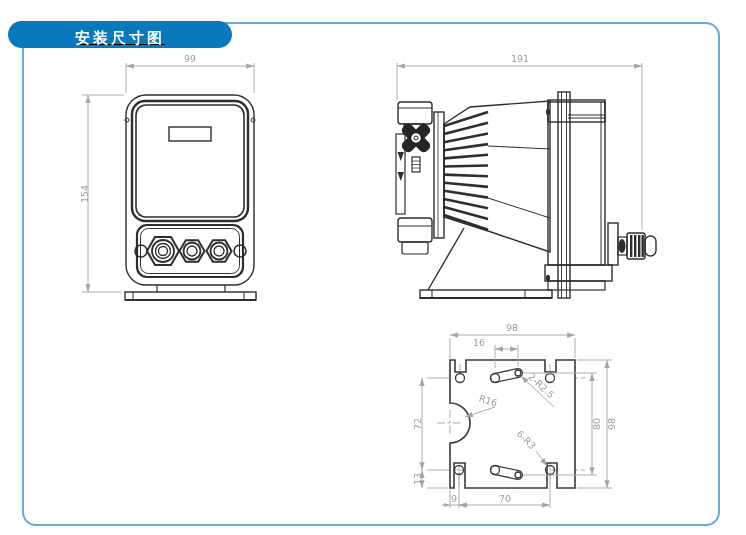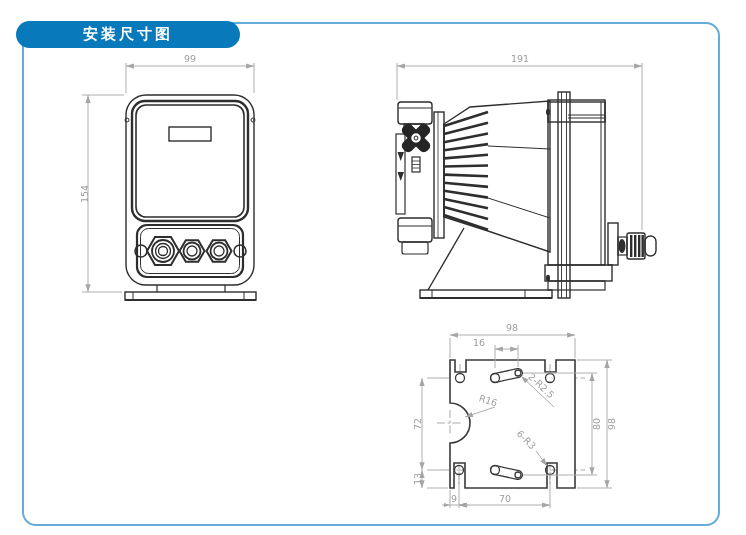--- a/index.html
+++ b/index.html
@@ -1,21 +1,21 @@
 <!DOCTYPE html>
 <html><head>
 <meta charset="utf-8">
 <style>
   html,body{margin:0;padding:0;background:#fff;}
   .page{position:relative;width:746px;height:535px;background:#fff;overflow:hidden;
         font-family:"Liberation Sans","DejaVu Sans",sans-serif;}
   .frame{position:absolute;left:22px;top:22px;width:698px;height:504px;
          border:2px solid #66acd8;border-radius:14px;box-sizing:border-box;background:#fff;}
-  .pill{position:absolute;left:16px;top:21px;width:224px;height:27px;background:#0879ba;
-        border-radius:14px;display:flex;align-items:center;justify-content:center;}
+  .pill{position:absolute;left:8px;top:21px;width:224px;height:27px;background:#0879ba;
+        border-radius:14px;display:flex;align-items:flex-end;justify-content:center;text-decoration:underline;}
   .pill span{color:#ffffff;font-weight:bold;font-size:15px;letter-spacing:3px;}
   svg{position:absolute;overflow:visible;}
   svg text{font-family:"DejaVu Sans","Liberation Sans",sans-serif;font-size:9.5px;fill:#9e9e9e;}
   .dim{stroke:#aeaeae;stroke-width:1;fill:none;}
   .cl{stroke:#9f9f9f;stroke-width:0.9;fill:none;stroke-dasharray:8 2.5 2.5 2.5;}
   .dk{stroke:#2e2e2e;fill:none;}
 </style>
 </head>
 <body>
 

